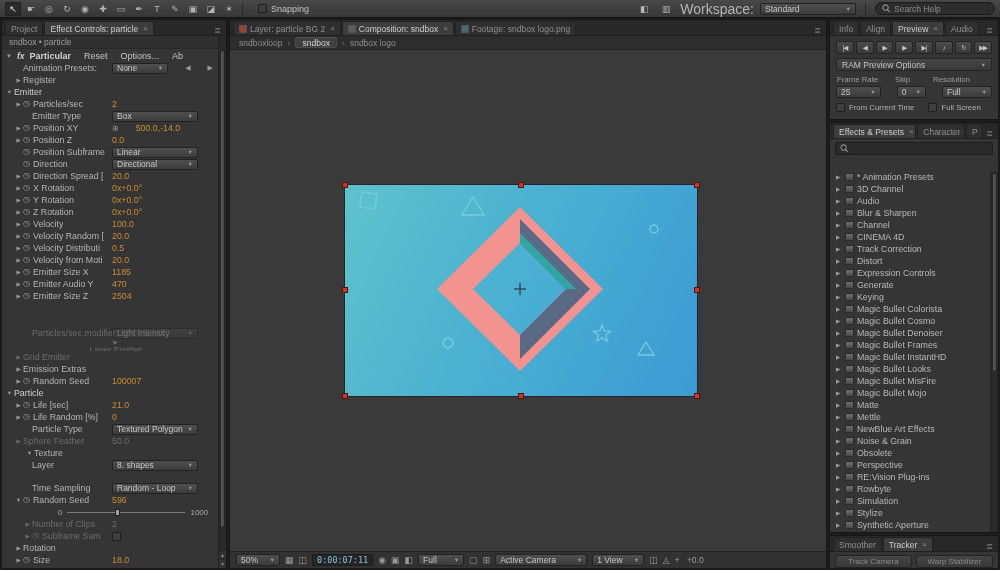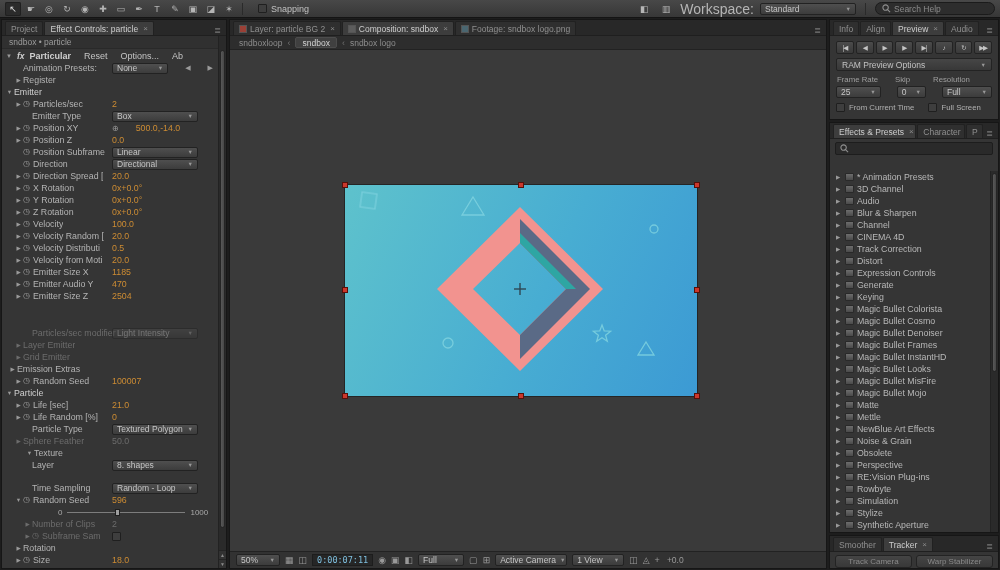--- a/index.html
+++ b/index.html
@@ -334,31 +334,31 @@
         <div class="ec-row disabled" style="padding-left: 21px; margin-top: 25px;">
           <span class="tw"></span>
           <span class="lbl">Particles/sec modifier</span>
           <div class="vslot">
             <div class="dd dim">
               <span>Light Intensity</span>
               <span class="da">▼</span>
             </div>
           </div>
         </div>
-        <div class="ec-row disabled" style="padding-left: 12px;">
+        <div class="ec-row disabled" style="padding-left: 12px; flex-direction: column;">
           <span class="tw">▶</span>
           <span class="lbl">Layer Emitter</span>
           <div class="vslot"></div>
         </div>
         <div class="ec-row disabled" style="padding-left: 12px;">
           <span class="tw">▶</span>
           <span class="lbl">Grid Emitter</span>
           <div class="vslot"></div>
         </div>
-        <div class="ec-row" style="padding-left: 6px;">
+        <div class="ec-row" style="padding-left: 12px;">
           <span class="tw">▶</span>
           <span class="lbl">Emission Extras</span>
           <div class="vslot"></div>
         </div>
         <div class="ec-row" style="padding-left: 12px;">
           <span class="tw">▶</span>
           <span class="sw">◷</span>
           <span class="lbl">Random Seed</span>
           <div class="vslot">
             <span class="num">100007</span>
@@ -566,21 +566,21 @@
       <span id="timecode">0:00:07:11</span>
       <span class="vicon">◉</span>
       <span class="vicon">▣</span>
       <span class="vicon">◧</span>
       <div class="dd" style="width:46px">
         <span>Full</span>
           <span class="da">▼</span>
       </div>
       <span class="vicon">▢</span>
       <span class="vicon">⊞</span>
-      <div class="dd" style="width:72px">
+      <div class="dd" style="width:92px">
         <span>Active Camera</span>
           <span class="da">▼</span>
       </div>
       <div class="dd" style="width:52px">
         <span>1 View</span>
           <span class="da">▼</span>
       </div>
       <span class="vicon">◫</span>
       <span class="vicon">◬</span>
       <span class="vicon">+</span>

